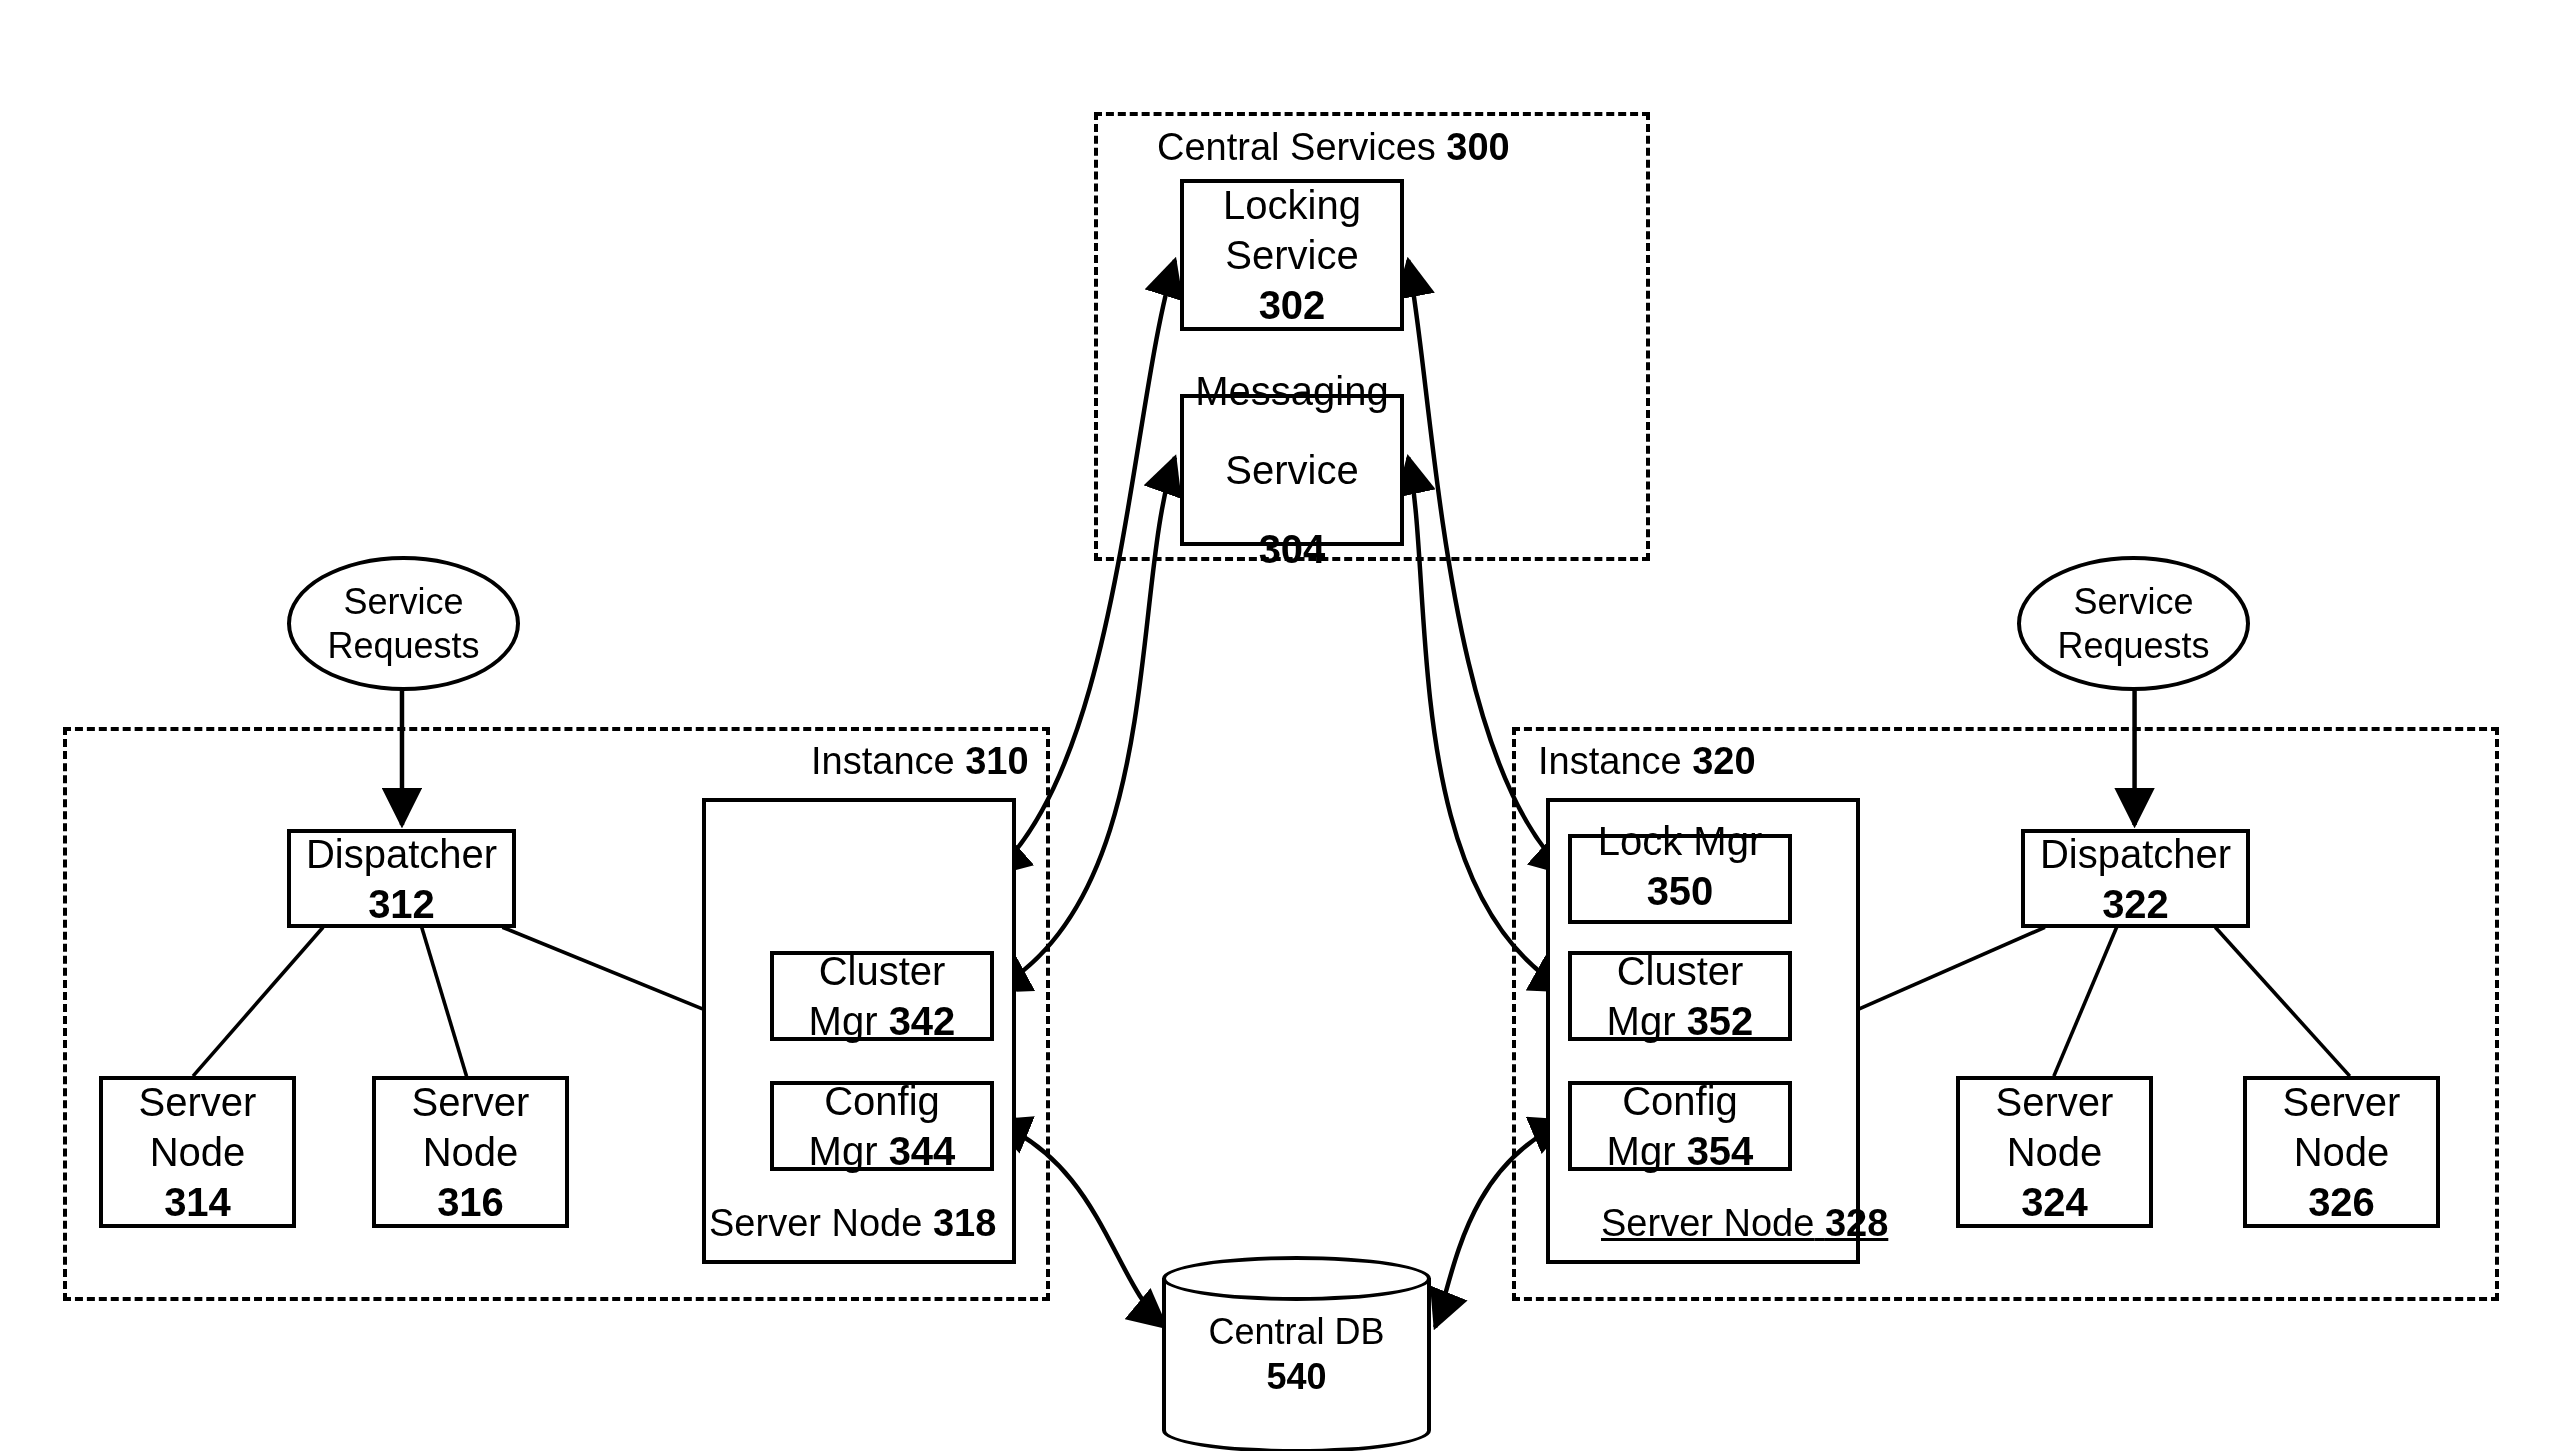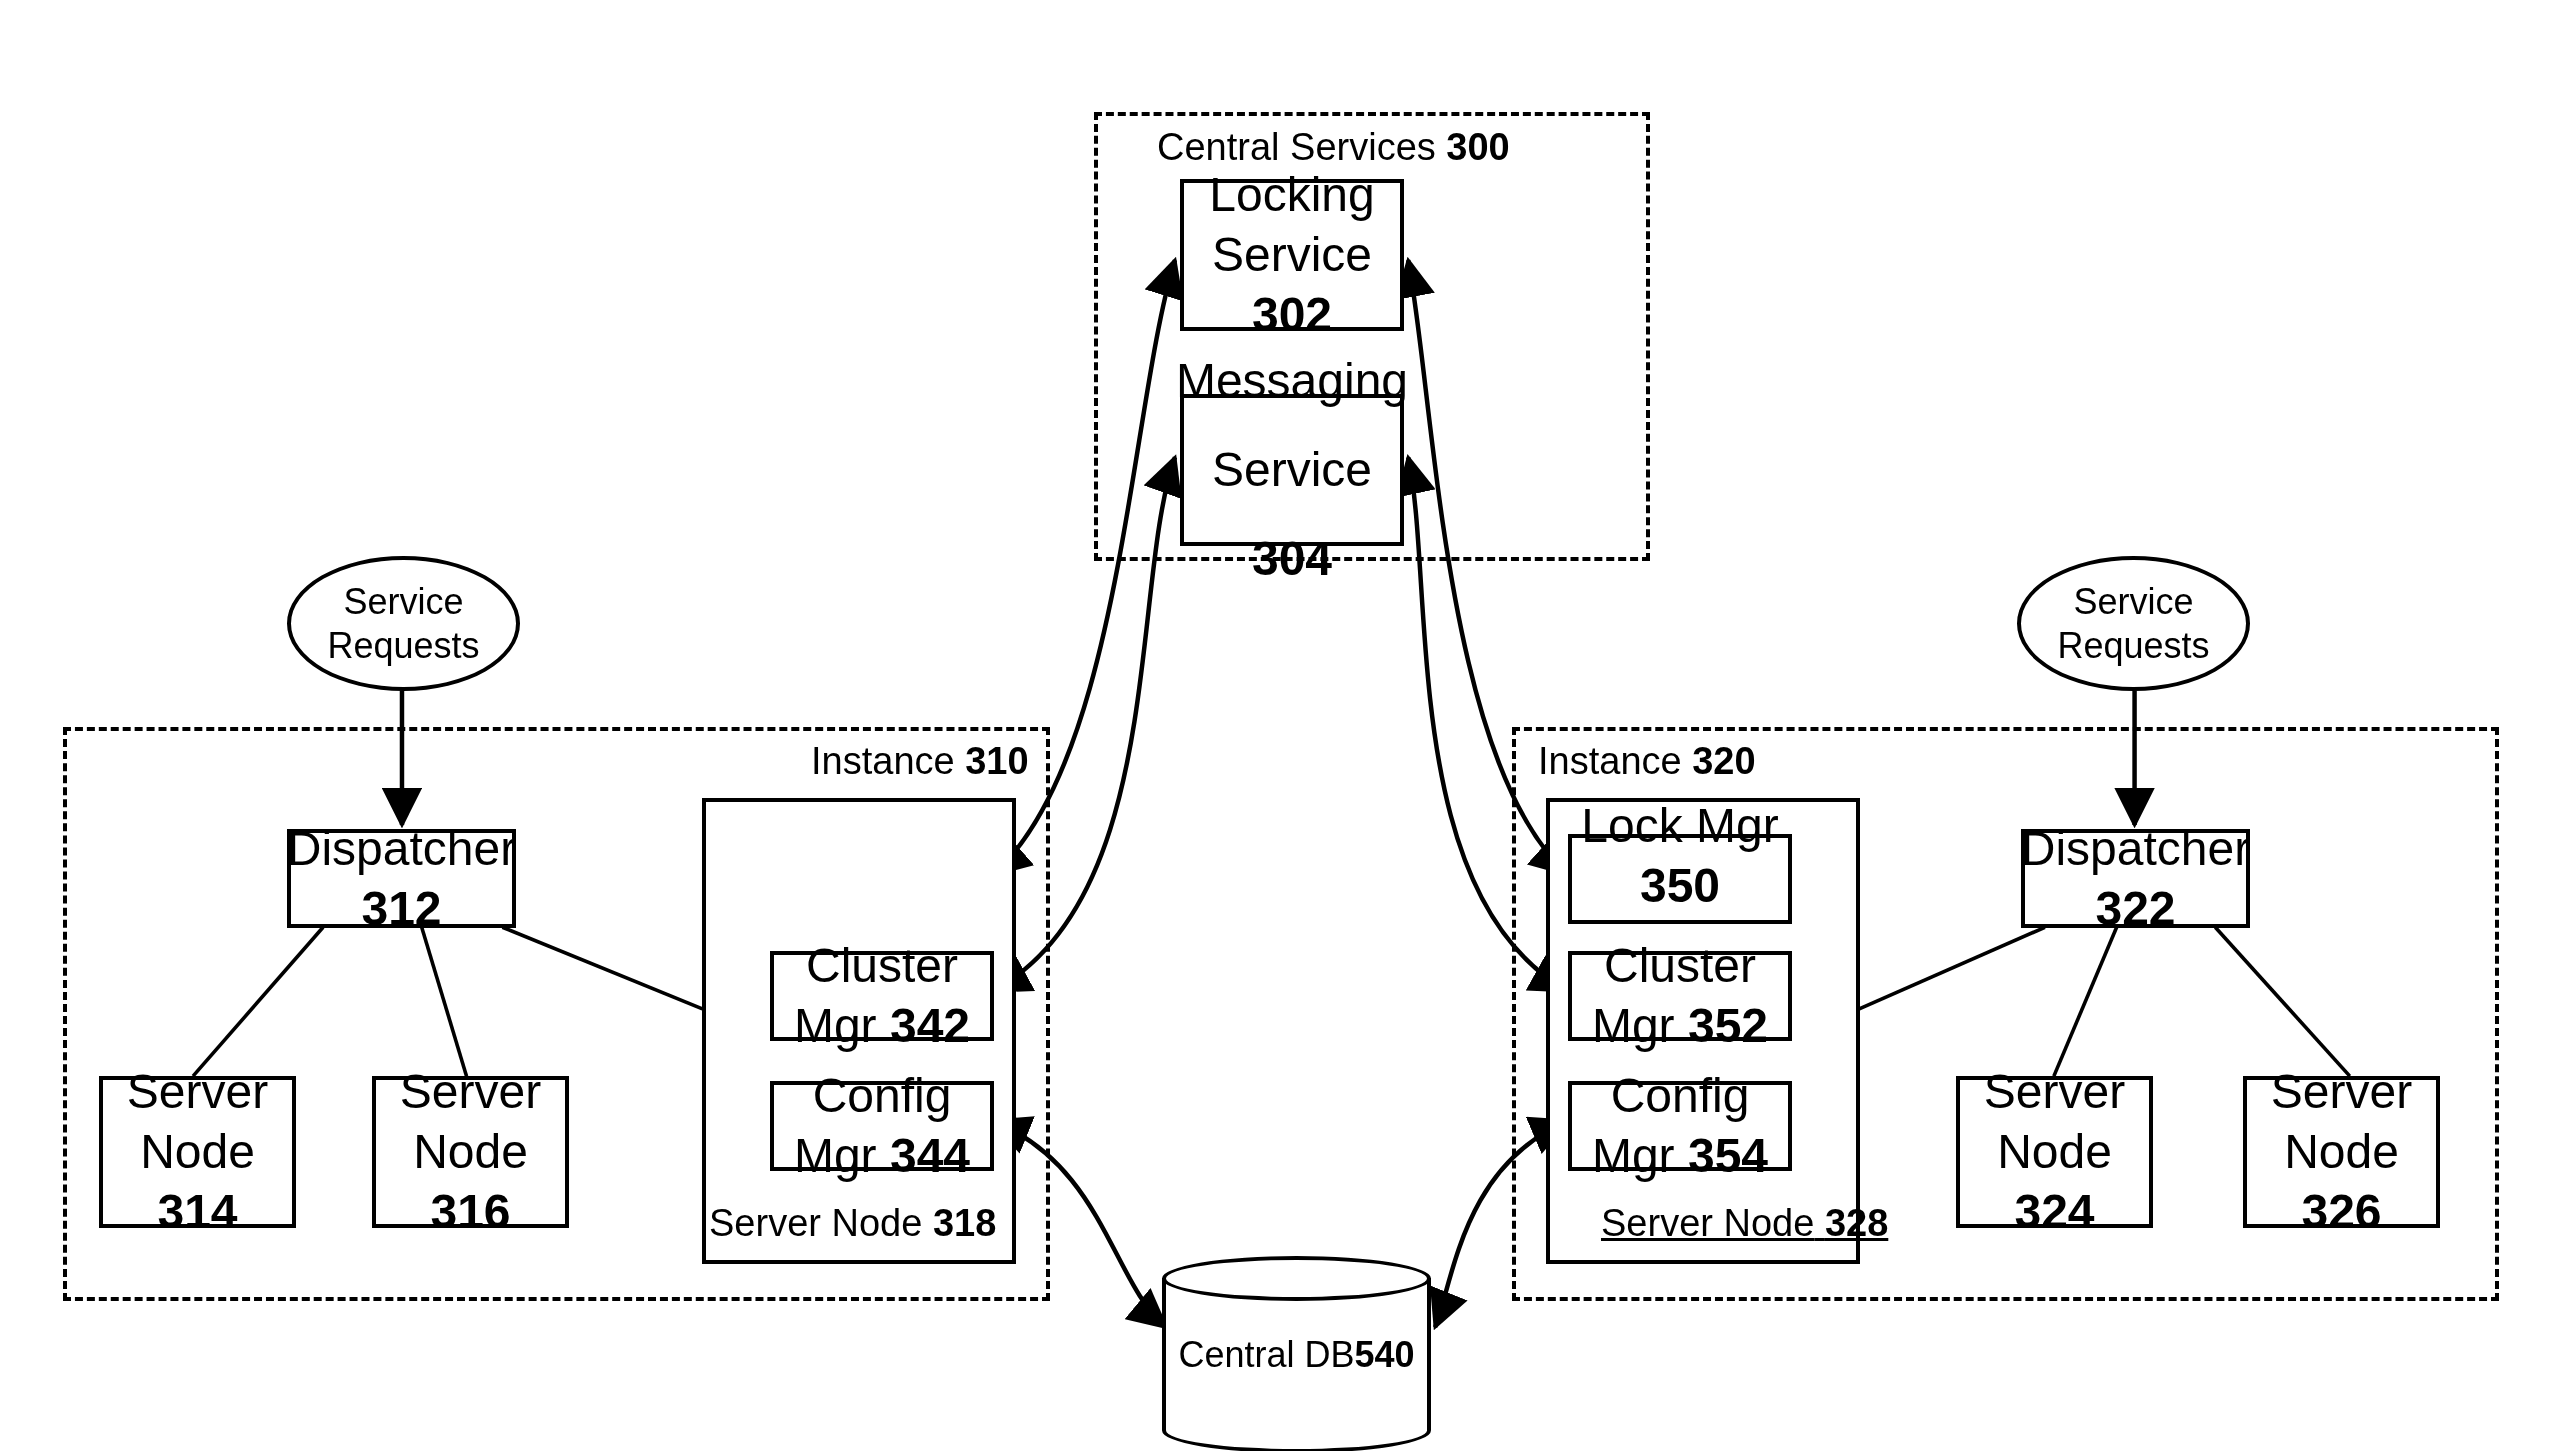--- a/index.html
+++ b/index.html
@@ -18,21 +18,21 @@
   .box {
     position: absolute;
     background: #fff;
     border: 4.5px solid #000;
     box-sizing: border-box;
     text-align: center;
     display: flex;
     flex-direction: column;
     justify-content: center;
     align-items: center;
-    font-size: 48px;
+    font-size: 40px;
     line-height: 1.25;
     padding: 3.6px 5.4px;
   }
   .dashed-group {
     position: absolute;
     border: 4.5px dashed #000;
     box-sizing: border-box;
   }
   .group-title {
     position: absolute;
@@ -60,21 +60,21 @@
     left: 0;
     top: 22.4px;
     width: 269px;
     height: 152px;
     border-left: 4.5px solid #000;
     border-right: 4.5px solid #000;
     box-sizing: border-box;
     background: #fff;
     text-align: center;
     display: flex;
-    flex-direction: row;
+    flex-direction: column;
     justify-content: center;
     align-items: center;
     font-size: 36px;
     line-height: 1.25;
   }
   .db .cyl-top {
     position: absolute;
     left: 0;
     top: 0;
     width: 269px;

